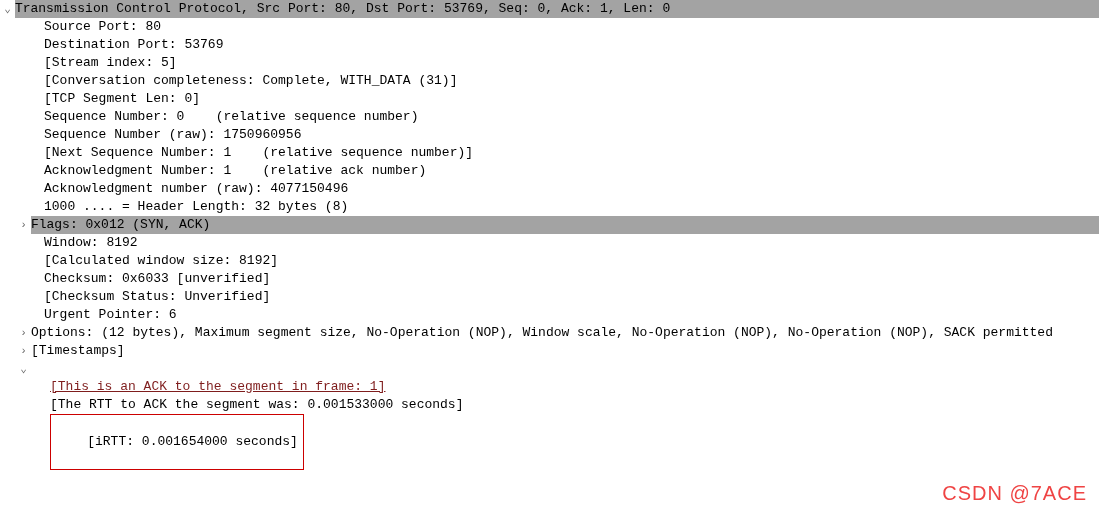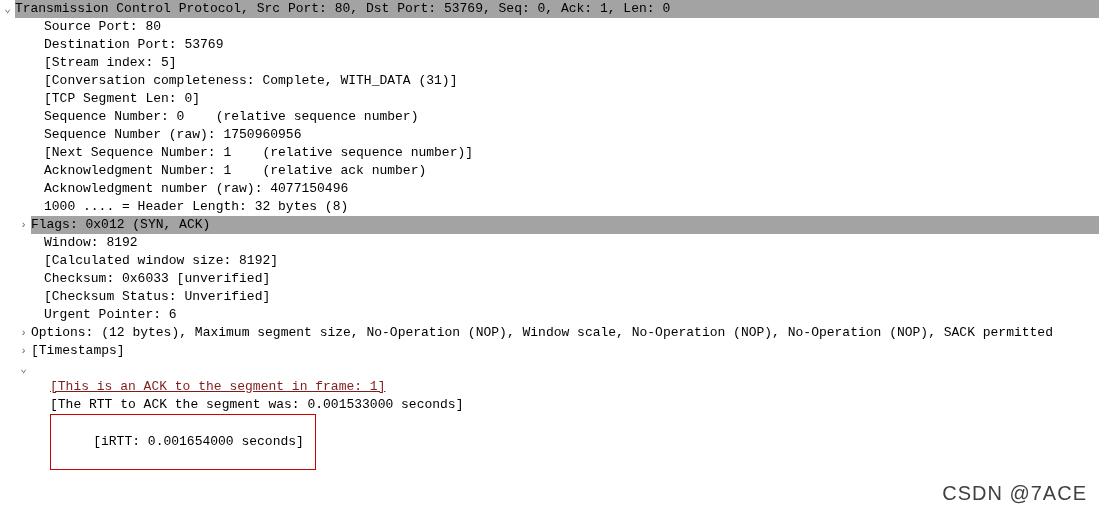--- a/index.html
+++ b/index.html
@@ -4,22 +4,22 @@
 <style>
   html,body{margin:0;padding:0;font-family:Consolas,"Courier New",monospace;font-size:13px;line-height:18px;color:#000;background:#fff;width:1099px}
   .row{display:flex;align-items:center;white-space:pre}
   .ind0{padding-left:2px}
   .ind1{padding-left:18px}
   .ind2{padding-left:44px}
   .ind3{padding-left:50px}
   .toggle{display:inline-block;width:11px;text-align:center;color:#6a6a6a;margin-right:2px;cursor:pointer;user-select:none;font-size:11px}
   .hl{background:#a3a3a3;color:#000;display:inline-block;width:100%}
   .link{color:#7f1d1d;text-decoration:underline;cursor:pointer}
-  .redbox{border:1.5px solid #cc0000;padding:0 11px;display:inline-block}
-  .watermark{position:fixed;right:12px;bottom:6px;color:#404040;font-family:sans-serif;font-size:20px;letter-spacing:1px;pointer-events:none}
+  .redbox{border:1.5px solid #cc0000;padding:0 5px;display:inline-block}
+  .watermark{position:fixed;right:12px;bottom:6px;color:#ef4444;font-family:sans-serif;font-size:20px;letter-spacing:1px;pointer-events:none}
 </style>
 </head>
 <body>
 
 <div class="row ind0">
   <span class="toggle">⌄</span>
   <span class="hl">Transmission Control Protocol, Src Port: 80, Dst Port: 53769, Seq: 0, Ack: 1, Len: 0</span>
 </div>
 
 <div class="row ind2">

